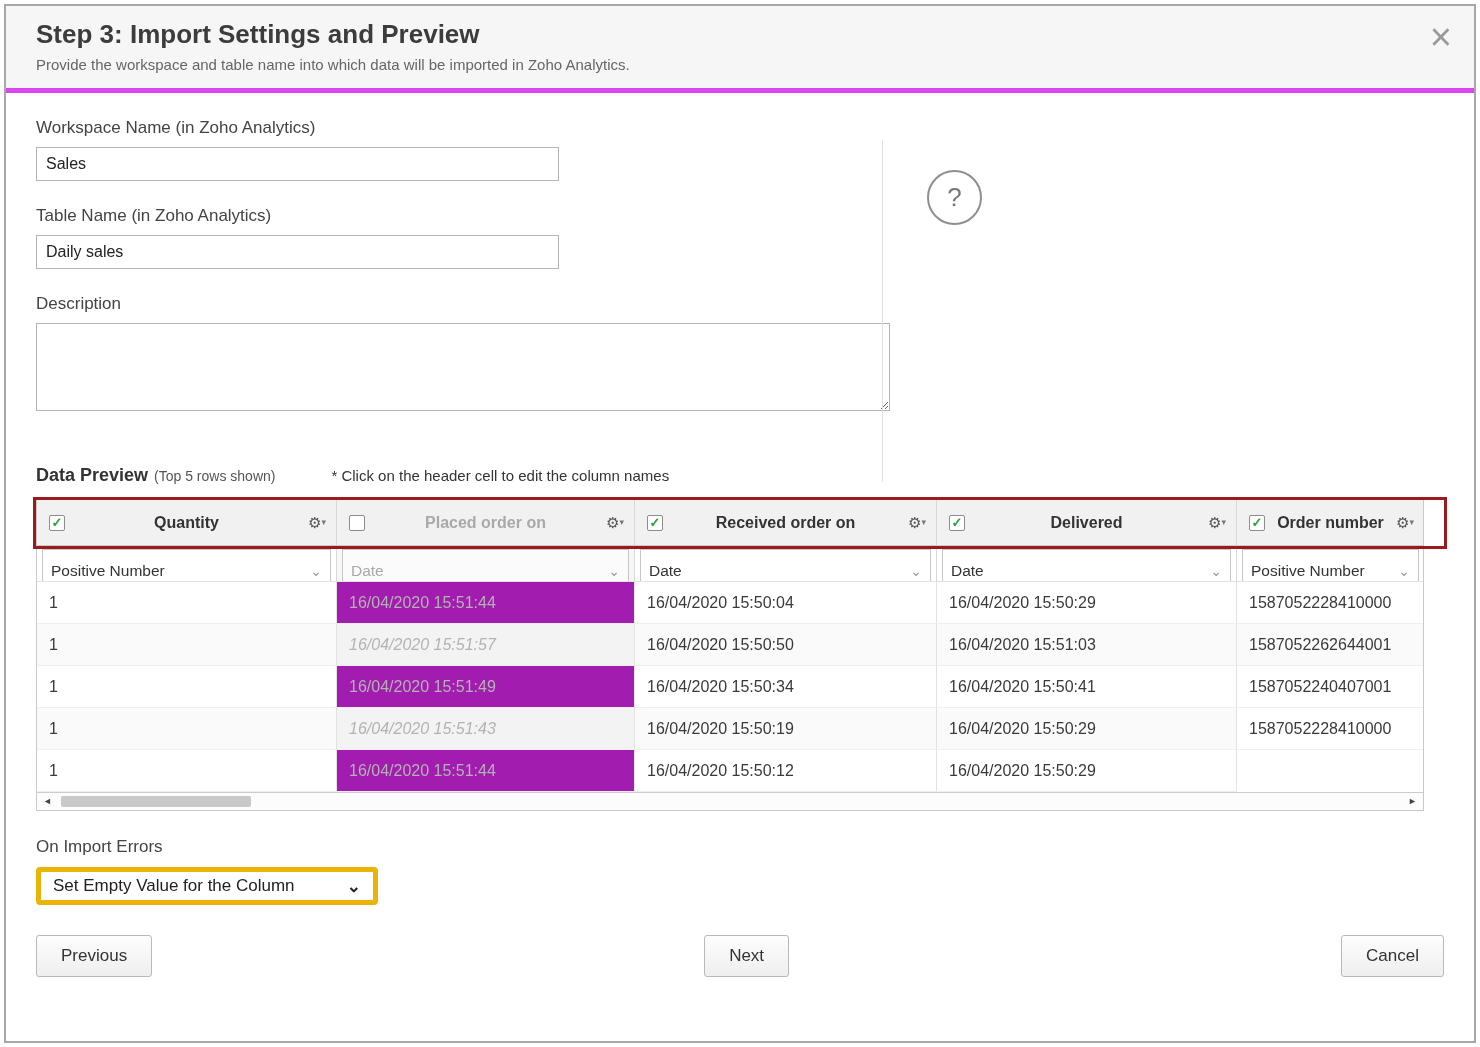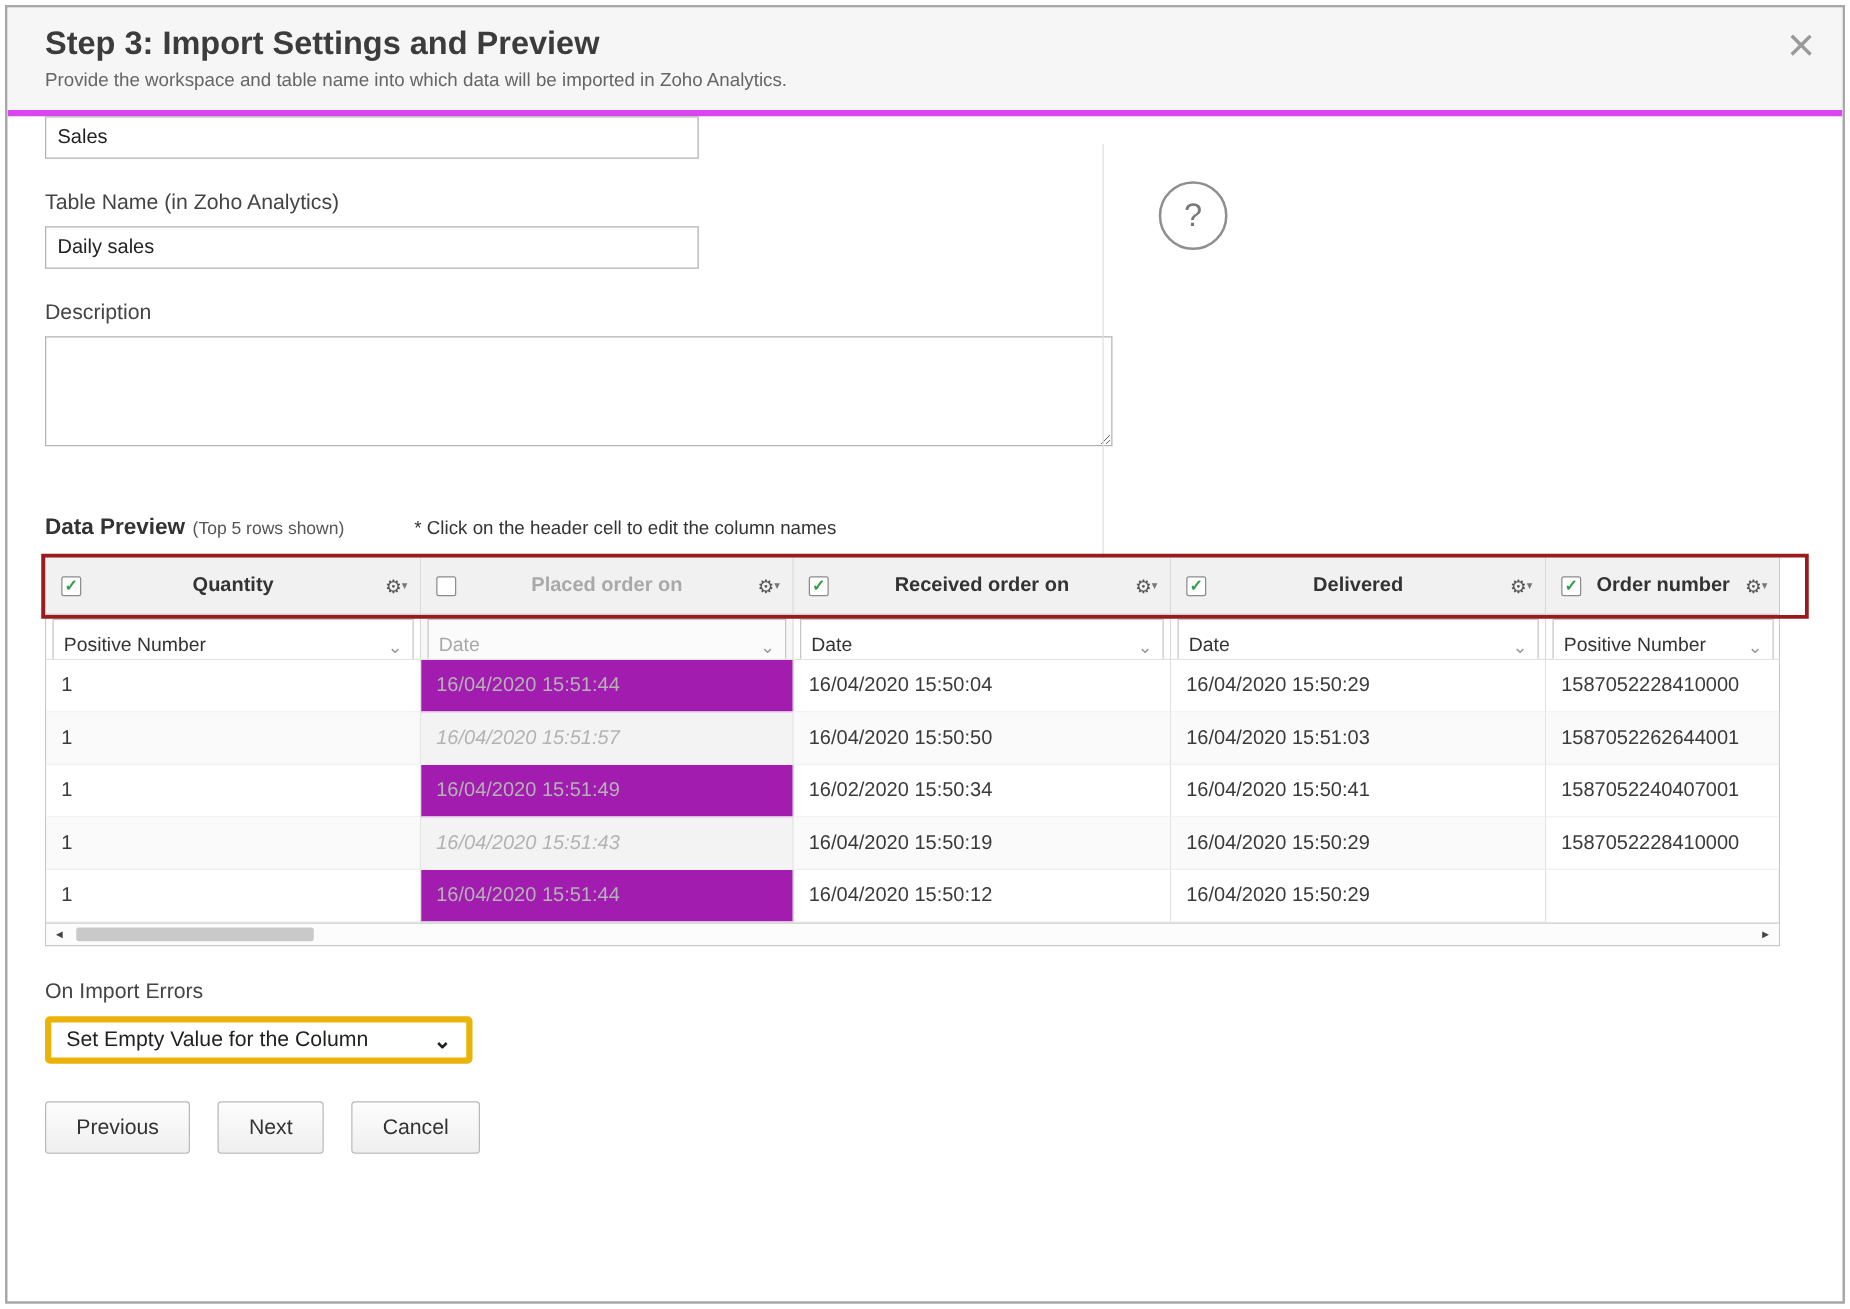--- a/index.html
+++ b/index.html
@@ -64,39 +64,40 @@
   .sarrow.right { right:6px; }
   .sthumb { position:absolute; left:24px; top:3px; width:190px; height:11px; background:#c9c9c9; border-radius:2px; cursor:grab; }
 
   
   .oie-label { font-size:17px; color:#444; margin:26px 0 10px; }
   .oie-select { width:342px; height:38px; border:5px solid #eab308; border-radius:4px; display:flex; align-items:center;
                 padding:0 12px; font-size:17px; color:#222; background:#fff; cursor:pointer; }
   .oie-caret { margin-left:auto; font-weight:bold; font-size:17px; color:#222; }
 
   
-  .btnrow { display:flex; gap:22px; margin-top:30px; }
+  .btnrow { display:flex; gap:22px; margin-top:30px;justify-content:space-between; }
   .btn { height:42px; padding:0 24px; background:linear-gradient(#fdfdfd,#efefef); border:1px solid #b9b9b9;
          border-radius:3px; font-size:17px; color:#333; font-family:inherit; cursor:pointer; }
 </style>
 </head>
 <body>
 
 <div class="page">
 
   <div class="hdr">
     <h1>Step 3: Import Settings and Preview</h1>
     <p>Provide the workspace and table name into which data will be imported in Zoho Analytics.</p>
     <span class="close">×</span>
   </div>
 
   <div class="content">
     <div class="vdivider"></div>
     <div class="help">?</div>
 
+    <div class="flabel">Workspace Name (in Zoho Analytics)</div>
     <input class="tinput" type="text" value="Sales" style="">
 
     <div class="flabel">Table Name (in Zoho Analytics)</div>
     <input class="tinput" type="text" value="Daily sales" style="">
 
     <div class="flabel">Description</div>
     <textarea class="desc" style=""></textarea>
 
     <div class="pv-head">
       <span class="pv-title">Data Preview</span>
@@ -154,21 +155,21 @@
             </div>
           </div>
           <div class="tcell">
             <div class="typebox">
               <div class="typetext">Date</div>
               <div class="typecaret">⌄</div>
             </div>
           </div>
           <div class="vcell">16/04/2020 15:50:04</div>
           <div class="vcell alt">16/04/2020 15:50:50</div>
-          <div class="vcell">16/02/2020 15:50:34</div>
+          <div class="vcell">16/04/2020 15:50:34</div>
           <div class="vcell alt">16/04/2020 15:50:19</div>
           <div class="vcell">16/04/2020 15:50:12</div>
           <div class="hcell">
             <div class="cbx on" style="color: rgb(47, 158, 68);">✓</div>
             <div class="cname">Delivered</div>
             <div class="gearwrap">
               <div class="gear">⚙</div>
               <div class="gcaret">▾</div>
             </div>
           </div>

